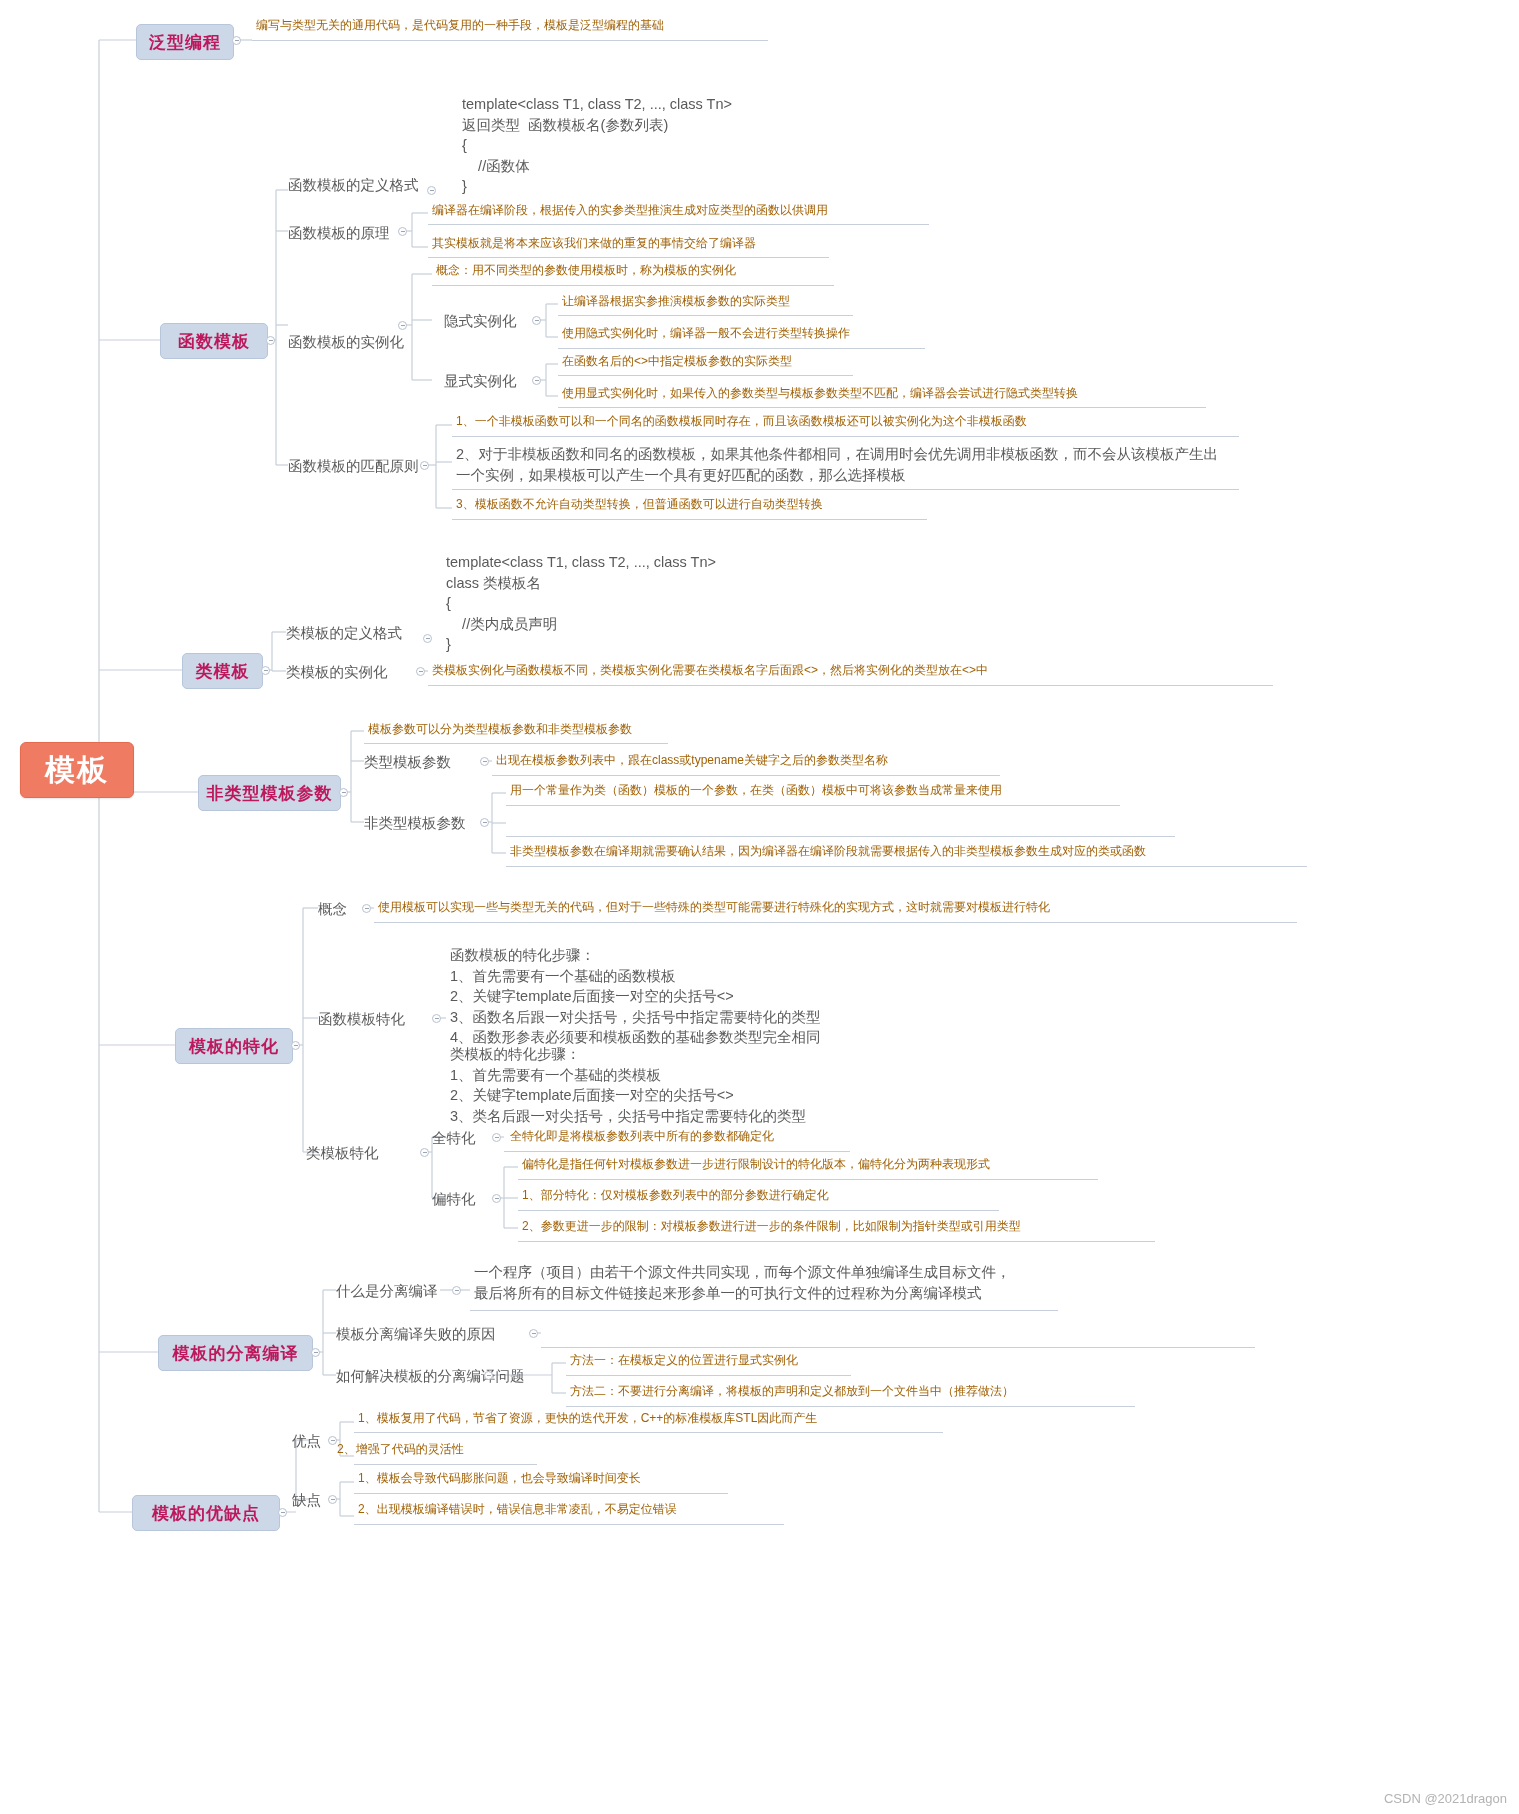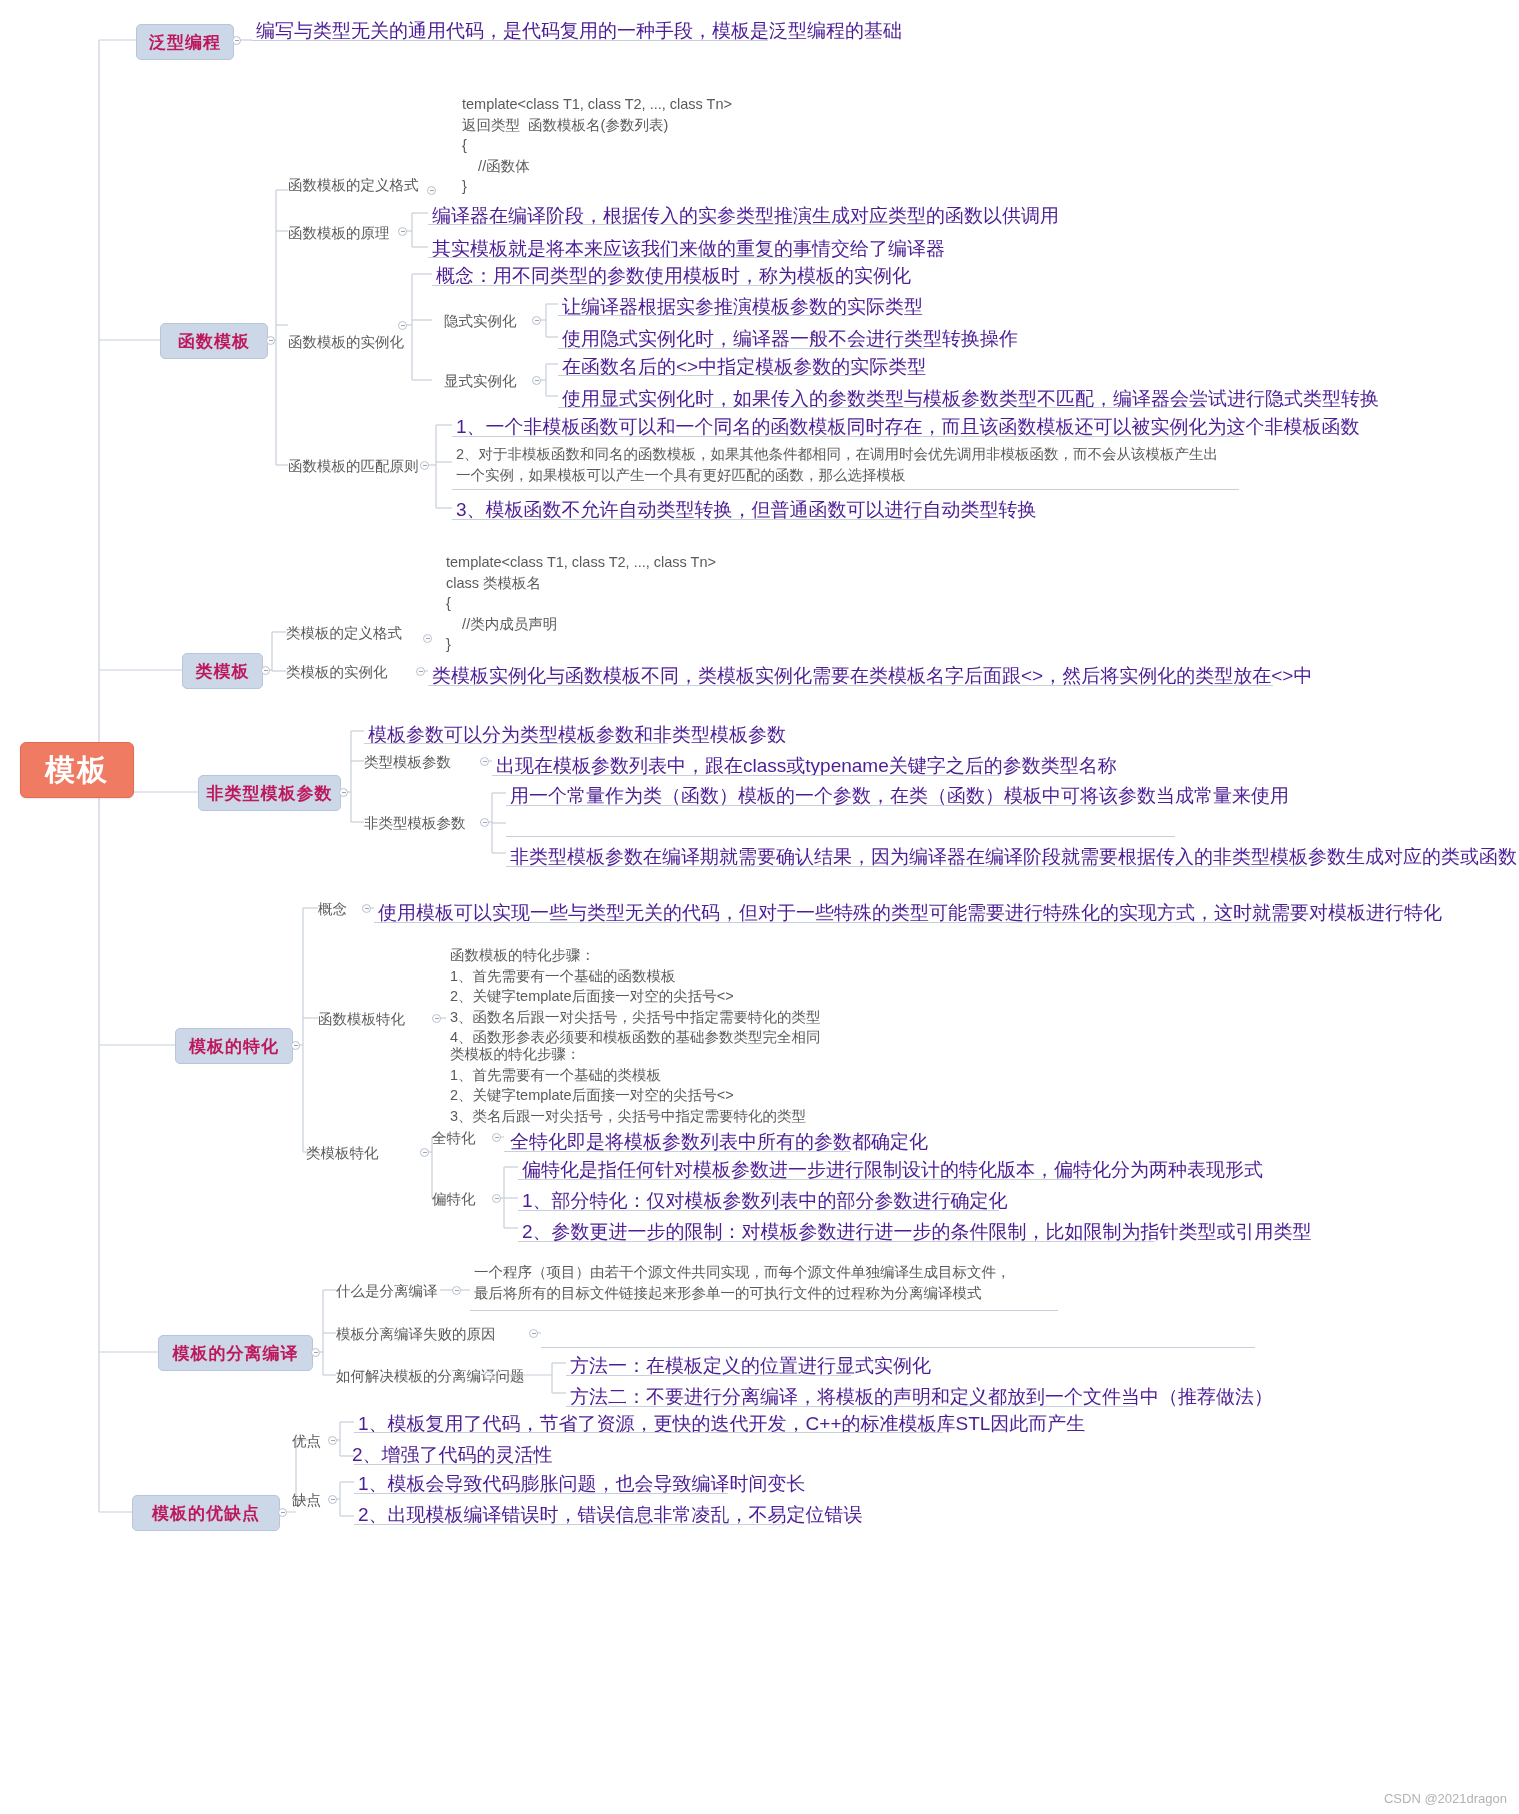--- a/index.html
+++ b/index.html
@@ -27,22 +27,22 @@
     left: 0; top: 0;
     width: 1519px;
     height: 1814px;
     pointer-events: none;
   }
   
   .node {
     position: absolute;
     white-space: pre;
     line-height: 1.32;
-    color: #4c1d95;
-    font-size: 19px;
+    color: #a16207;
+    font-size: 12px;
   }
   .rule {
     position: absolute;
     height: 1px;
     background: #c7cfdb;
   }
   .label {
     position: absolute;
     white-space: pre;
     color: #5a5a5a;
@@ -443,21 +443,21 @@
 
   <div class="l1" style="left:132px; top:1495px; width:146px; height:34px;">
     <span>模板的优缺点</span>
   </div>
   <div class="toggle" style="left:278px; top:1508px;"></div>
 
   <div class="label" style="left:292px; top:1432px;">优点</div>
   <div class="toggle" style="left:328px; top:1436px;"></div>
   <div class="node" style="left:358px; top:1411px;">1、模板复用了代码，节省了资源，更快的迭代开发，C++的标准模板库STL因此而产生</div>
   <div class="rule" style="left:354px; top:1432px; width:589px;"></div>
-  <div class="node" style="left:352px; top:1442px;">2、增强了代码的灵活性</div>
+  <div class="node" style="left:337px; top:1442px;">2、增强了代码的灵活性</div>
   <div class="rule" style="left:354px; top:1464px; width:183px;"></div>
 
   <div class="label" style="left:292px; top:1491px;">缺点</div>
   <div class="toggle" style="left:328px; top:1495px;"></div>
   <div class="node" style="left:358px; top:1471px;">1、模板会导致代码膨胀问题，也会导致编译时间变长</div>
   <div class="rule" style="left:354px; top:1493px; width:374px;"></div>
   <div class="node" style="left:358px; top:1502px;">2、出现模板编译错误时，错误信息非常凌乱，不易定位错误</div>
   <div class="rule" style="left:354px; top:1524px; width:430px;"></div>
 
   <div class="watermark">CSDN @2021dragon</div>

